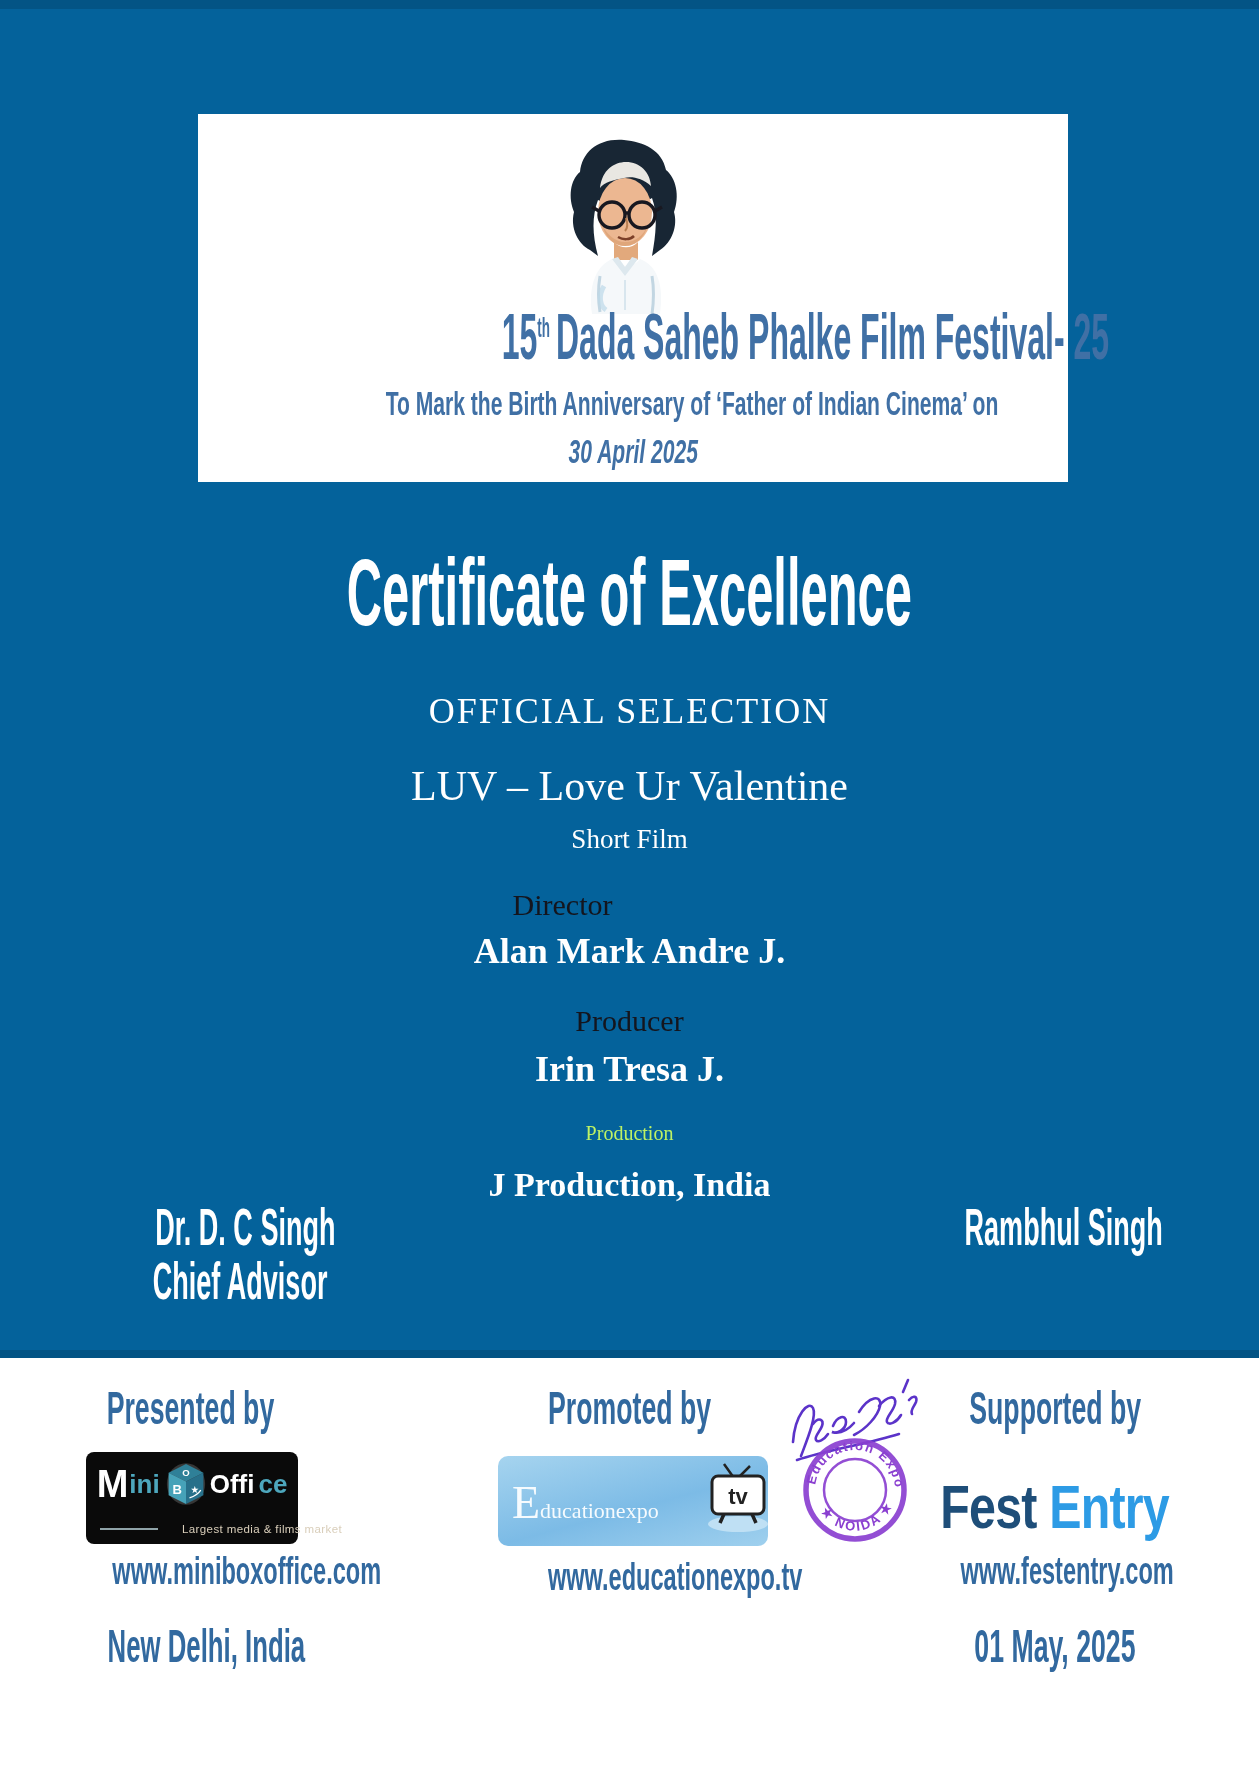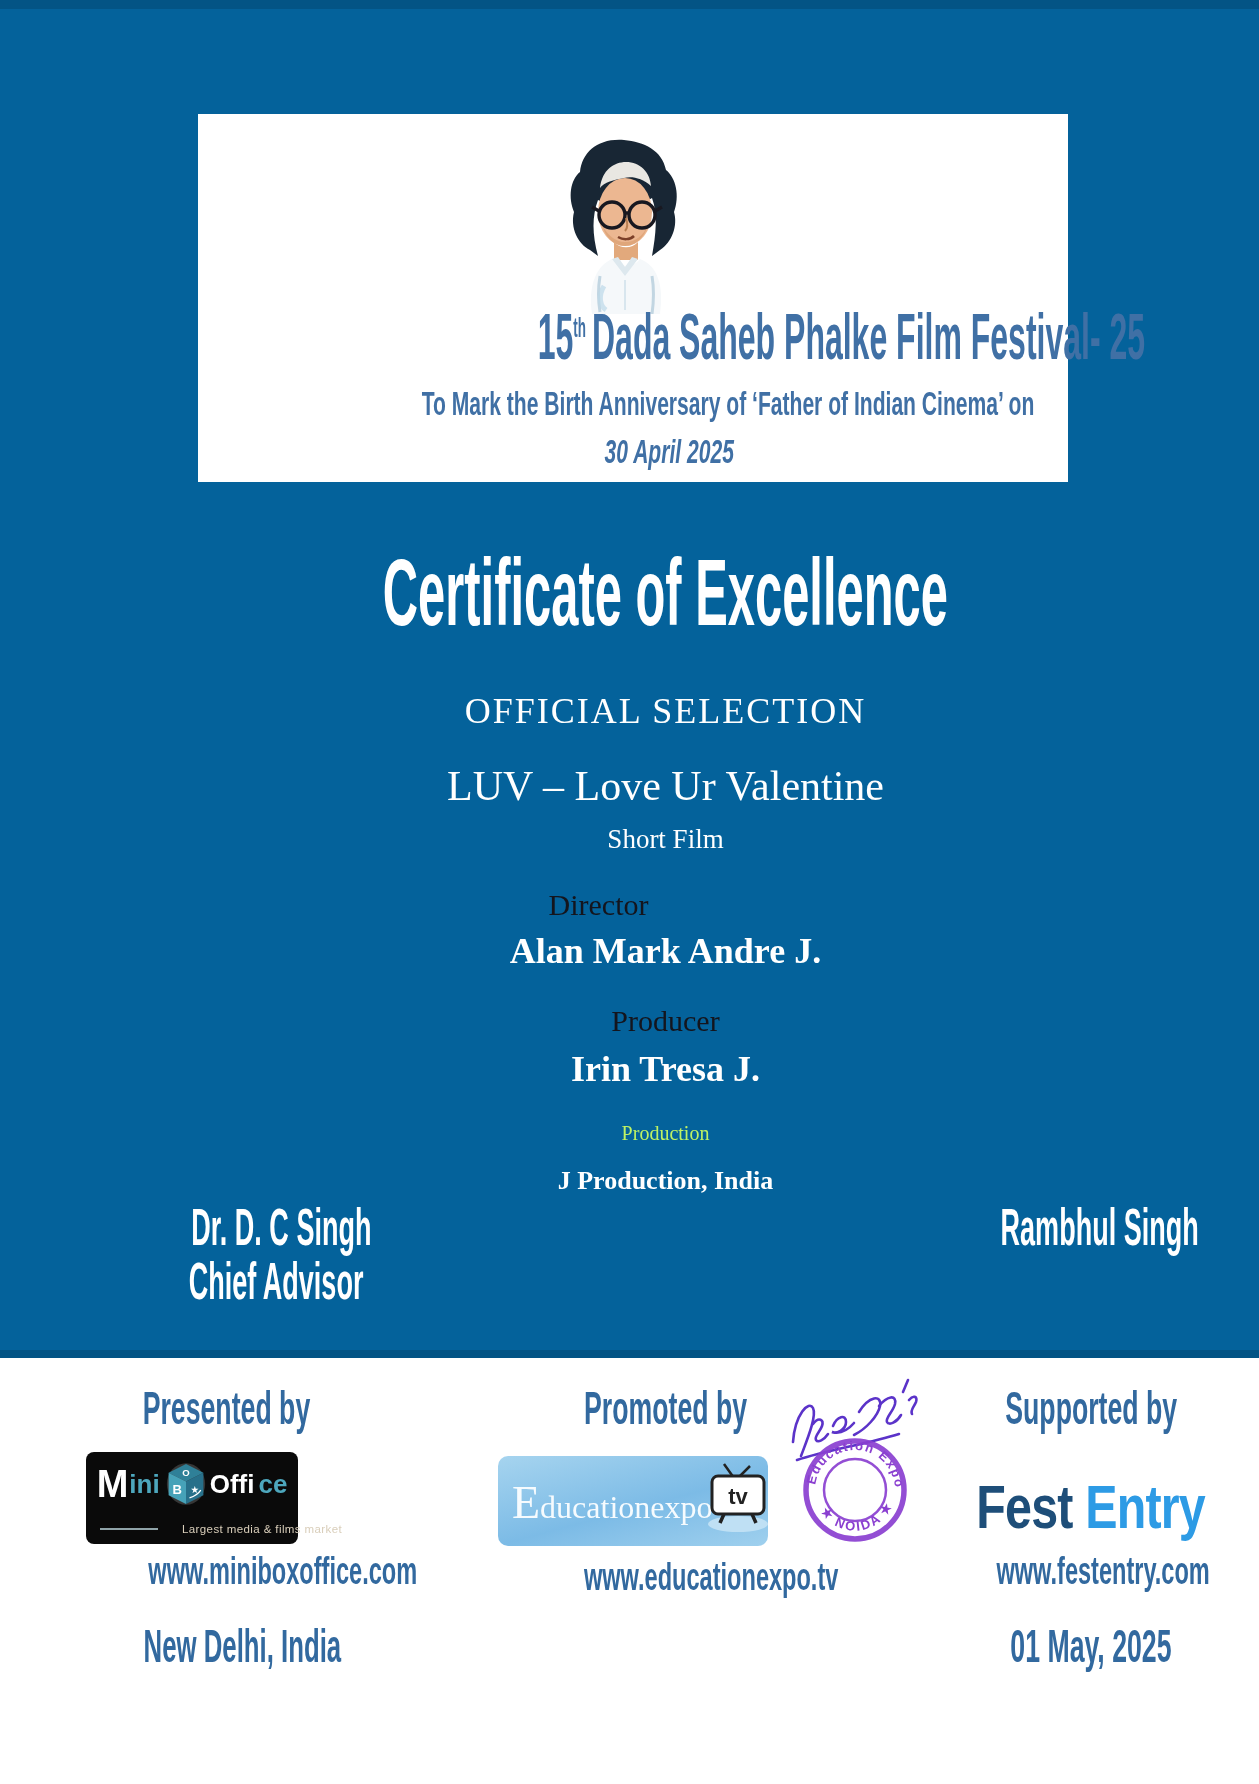--- a/index.html
+++ b/index.html
@@ -1,39 +1,39 @@
 <!DOCTYPE html>
 <html><head>
 <meta charset="utf-8">
 <style>
   html,body{margin:0;padding:0;background:#333;}
   #page{position:relative;width:1259px;height:1784px;background:#04629b;overflow:hidden;
         font-family:"Liberation Sans",sans-serif;}
   .abs{position:absolute;}
-  .ctr{text-align:center;margin-left:36px;}
+  .ctr{text-align:center;}
   .cond{display:inline-block;font-family:"Liberation Sans",sans-serif;font-weight:bold;
         white-space:nowrap;transform-origin:50% 50%;line-height:1.05;}
   .serif{font-family:"Liberation Serif",serif;color:#ffffff;white-space:nowrap;}
   .blue-head{color:#4070a5;}
   .blue-foot{color:#32699f;}
   .white-box{background:#ffffff;}
   .edge-strip{background:rgba(0,0,0,0.14);}
   
   .mbo{background:#0a0a0a;border-radius:8px;}
   .mbo-row{display:flex;align-items:center;justify-content:center;gap:4px;padding-top:9px;}
   .mbo-m{font-size:38px;font-weight:bold;color:#ffffff;line-height:1;}
   .mbo-ini{font-size:26px;font-weight:bold;color:#4da7bd;line-height:1;margin-left:-3px;margin-right:2px;}
   .mbo-offi{font-size:26px;font-weight:bold;color:#ffffff;line-height:1;}
   .mbo-ce{font-size:26px;font-weight:bold;color:#4da7bd;line-height:1;}
   .mbo-tag{position:absolute;left:14px;right:10px;bottom:9px;display:flex;align-items:center;gap:24px;}
   .mbo-line{flex:0 0 58px;height:2px;background:#8fa3a8;}
   .mbo-tagtext{font-size:11.5px;color:#d9ceba;letter-spacing:0.4px;white-space:nowrap;}
   
   .edu{border-radius:10px;background:linear-gradient(165deg,#a6d4ef 0%,#7cbbe6 55%,#9fd0ee 100%);}
-  .edu-text{display:block;font-family:"Liberation Serif",serif;color:#f6fbfe;font-size:32px;
+  .edu-text{display:block;font-family:"Liberation Serif",serif;color:#f6fbfe;font-size:22px;
             padding:24px 8px 0 14px;line-height:1;text-align:left;}
   .edu-text::first-letter{font-size:46px;}
   
   .fest1{color:#1e4e79;}
   .fest2{color:#2d9be5;}
 </style>
 </head>
 <body>
 
 <div id="page">
@@ -90,21 +90,21 @@
 
   <div class="abs ctr serif" style="left:0;top:824px;width:1259px;font-size:27px;">Short Film</div>
 
   <div class="abs ctr serif" style="left:0;top:888px;width:1125px;font-size:30px;color:#14151d;">Director</div>
   <div class="abs ctr serif" style="left:0;top:930px;width:1259px;font-size:36px;font-weight:bold;">Alan Mark Andre J.</div>
 
   <div class="abs ctr serif" style="left:0;top:1004px;width:1259px;font-size:30px;color:#14151d;">Producer</div>
   <div class="abs ctr serif" style="left:0;top:1048px;width:1259px;font-size:36px;font-weight:bold;">Irin Tresa J.</div>
 
   <div class="abs ctr serif" style="left:0;top:1122px;width:1259px;font-size:20px;color:#bef264;">Production</div>
-  <div class="abs ctr serif" style="left:0;top:1166px;width:1259px;font-size:26px;font-weight:bold;">J Production, India</div>
+  <div class="abs ctr serif" style="left:0;top:1166px;width:1259px;font-size:34px;font-weight:bold;">J Production, India</div>
 
   <div class="abs ctr" style="left:72px;top:1200px;width:300px;">
     <span class="cond" style="font-size:52px;transform:scaleX(0.52);color:#ffffff;">Dr. D. C Singh</span>
   </div>
   <div class="abs ctr" style="left:72px;top:1254px;width:300px;">
     <span class="cond" style="font-size:52px;transform:scaleX(0.52);color:#ffffff;">Chief Advisor</span>
   </div>
 
   <div class="abs ctr" style="left:873px;top:1200px;width:300px;">
     <span class="cond" style="font-size:52px;transform:scaleX(0.52);color:#ffffff;">Rambhul Singh</span>

